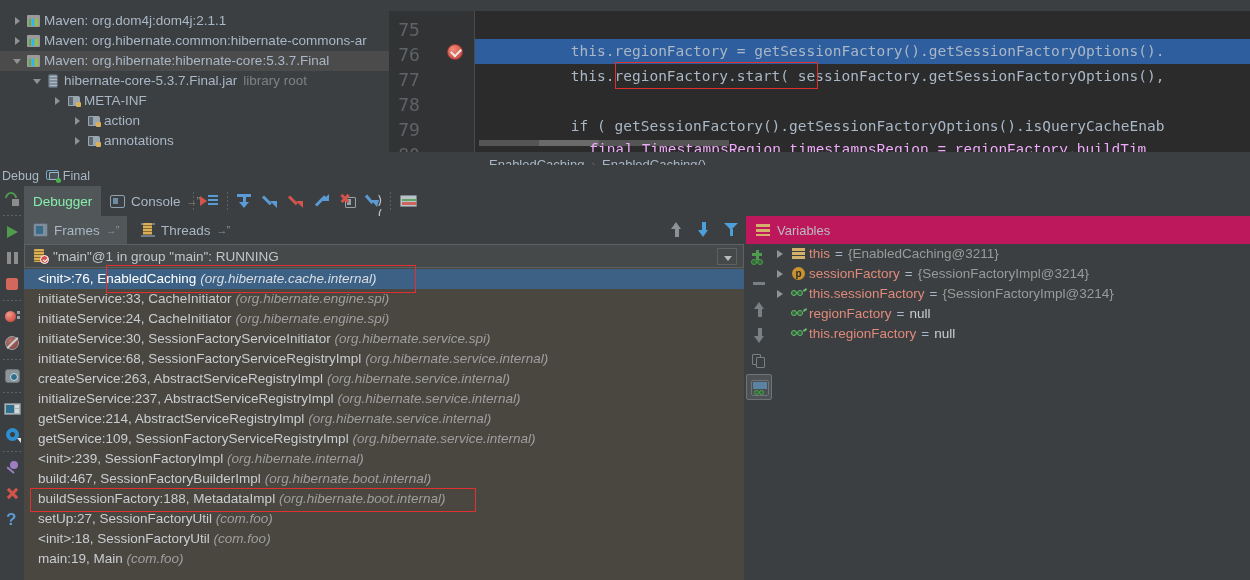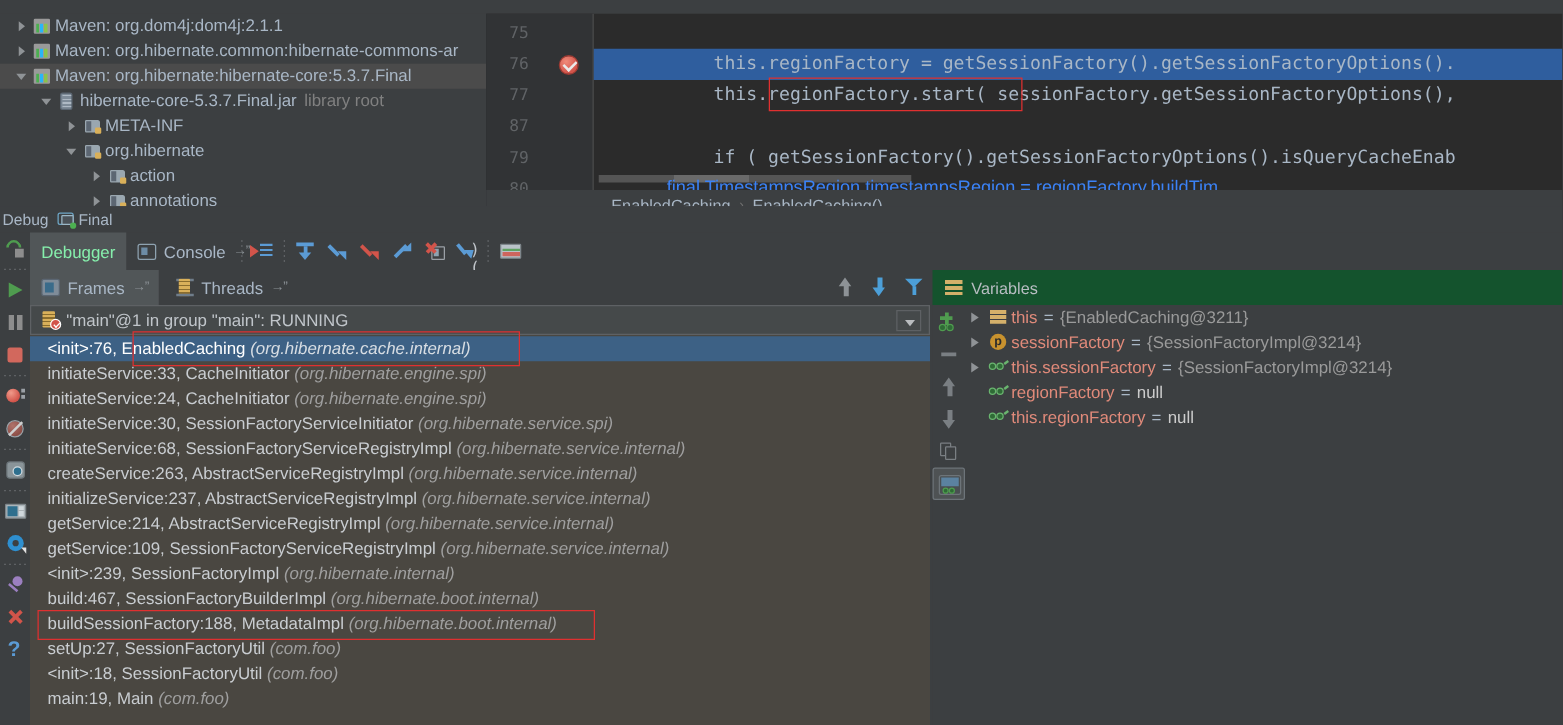--- a/index.html
+++ b/index.html
@@ -57,35 +57,35 @@
   .tree-hscroll {
     position:absolute; left:0; bottom:0; height:8px; width:389px; background:#3c3f41;
   }
   .tree-hscroll .thumb { position:absolute; left:95px; top:1px; height:6px; width:160px;
     background:#6e6e6e; border-radius:3px; }
 
   
   #editor { position:absolute; left:389px; top:0; width:861px; height:165px; background:#2b2b2b; }
   .ed-gutter { position:absolute; left:0; top:0; width:86px; height:141px; background:#313335; }
   .ed-lineno { position:absolute; right:52px; font-family:"DejaVu Sans Mono", monospace;
-    font-size:13px; color:#606366; text-align:right; width:28px; }
+    font-size:18px; color:#606366; text-align:center; width:28px; }
   .ed-gutter-sep { position:absolute; left:85px; top:0; width:1px; height:141px; background:#4b4b4b; }
   .bp-icon { position:absolute; left:58px; width:16px; height:16px; border-radius:50%;
     background:radial-gradient(circle at 35% 30%, #f08a7a, #d2544a 70%);
     border:1px solid #9c3b33; }
   .bp-icon:after { content:""; position:absolute; left:3px; top:3px; width:8px; height:5px;
     border-left:2px solid #e9e9e9; border-bottom:2px solid #e9e9e9;
     transform:rotate(-45deg); }
   .code-line { position:absolute; left:86px; right:0; height:25px; line-height:25px;
     font-family:"DejaVu Sans Mono", monospace; font-size:14.5px; white-space:pre;
     color:#a9b7c6; padding-left:26px; }
   .code-line.exec { background:#2f5e9e; }
   .ed-overlay-line80 { position:absolute; left:86px; top:131px; right:0; height:12px;
-    overflow:hidden; font-family:Liberation Sans, sans-serif; font-size:14.5px;
-    color:#3b82f6; white-space:pre; padding-left:10px; }
+    overflow:hidden; font-family:Liberation Mono, monospace; font-size:14.5px;
+    color:#f0abfc; white-space:pre; padding-left:10px; }
   .ed-scroll-h2 { position:absolute; left:90px; top:129px; width:250px; height:6px;
     background:linear-gradient(to right,#555 0 60px,#6a6a6a 60px 120px,#555 120px 250px); }
 
   #breadcrumb {
     position:absolute; left:389px; top:141px; width:861px; height:24px;
     background:#3c3f41; display:flex; align-items:center; padding-left:100px;
     font-size:13px; color:#a9b7c6;
   }
   #breadcrumb .crumb { color:#a9b7c6; }
   #breadcrumb .crumb-sep { color:#707070; margin:0 7px; font-size:11px; }
@@ -276,21 +276,21 @@
   .ic-filter { position:absolute; left:7px; top:7px; width:14px; height:13px; }
   .ic-filter .t { position:absolute; left:0; top:0; width:0; height:0;
     border-top:7px solid #4c9fd8; border-left:7px solid transparent; border-right:7px solid transparent; }
   .ic-filter .s { position:absolute; left:5.5px; top:6px; width:3px; height:7px; background:#4c9fd8; }
 
   
   #v-splitter { position:absolute; left:744px; top:51px; width:2px; height:364px; background:#3c3f41; }
 
   
   #vars-header { position:absolute; left:746px; top:51px; width:504px; height:28px;
-    background:#14532d; display:flex; align-items:center; }
+    background:#be185d; display:flex; align-items:center; }
   .ic-vars { position:relative; width:14px; height:12px; margin-left:10px; margin-right:7px;
     background:linear-gradient(to bottom,#d4b06a 0 3px, transparent 3px 5px,#d4b06a 5px 8px, transparent 8px 10px,#d4b06a 10px 12px); }
   #vars-header .vh-text { font-size:13px; color:#b8bdc2; }
 
   #vars-toolbar { position:absolute; left:746px; top:79px; width:26px; height:336px; background:#3c3f41; }
   .vt-btn { position:relative; width:26px; height:26px; }
   .ic-newwatch { position:absolute; left:4px; top:5px; width:18px; height:16px; }
   .ic-newwatch .plus:before { content:""; position:absolute; left:2px; top:4px; width:10px; height:3px; background:#4f9c4f; }
   .ic-newwatch .plus:after { content:""; position:absolute; left:5.5px; top:0.5px; width:3px; height:10px; background:#4f9c4f; }
   .ic-newwatch .gl { position:absolute; left:1px; bottom:0px; width:14px; height:7px; }
@@ -394,29 +394,20 @@
           </div>
           <div class="tree-row" style="padding-left: 52px;">
             <span class="tw">
               <span class="arrow-r"></span>
             </span>
             <span class="ticon">
               <span class="ic-pkg"></span>
             </span>
             <span class="tlabel">META-INF</span>
           </div>
-          <div class="tree-row" style="padding-left: 52px;">
-            <span class="tw">
-              <span class="arrow-d"></span>
-            </span>
-            <span class="ticon">
-              <span class="ic-pkg"></span>
-            </span>
-            <span class="tlabel">org.hibernate</span>
-          </div>
           <div class="tree-row" style="padding-left: 72px;">
             <span class="tw">
               <span class="arrow-r"></span>
             </span>
             <span class="ticon">
               <span class="ic-pkg"></span>
             </span>
             <span class="tlabel">action</span>
           </div>
           <div class="tree-row" style="padding-left: 72px;">
@@ -433,21 +424,21 @@
         <div class="thumb"></div>
       </div>
     </div>
 
     <div id="editor">
       <div class="ed-gutter">
           <div class="ed-lineno" style="top: 8px;">75</div>
           <div class="ed-lineno" style="top: 33px;">76</div>
           <div class="bp-icon" style="top: 33px;"></div>
           <div class="ed-lineno" style="top: 58px;">77</div>
-          <div class="ed-lineno" style="top: 83px;">87</div>
+          <div class="ed-lineno" style="top: 83px;">78</div>
           <div class="ed-lineno" style="top: 108px;">79</div>
           <div class="ed-lineno" style="top: 133px; overflow: hidden; height: 8px;">80</div>
         </div>
       <div class="ed-gutter-sep"></div>
       <div id="editor-lines">
           <div class="code-line" style="top: 3px;"></div>
           <div class="code-line exec" style="top: 28px;">        this.regionFactory = getSessionFactory().getSessionFactoryOptions().</div>
           <div class="code-line" style="top: 53px;">        this.regionFactory.start( sessionFactory.getSessionFactoryOptions(),</div>
           <div class="code-line" style="top: 78px;"></div>
           <div class="code-line" style="top: 103px;">        if ( getSessionFactory().getSessionFactoryOptions().isQueryCacheEnab</div>

